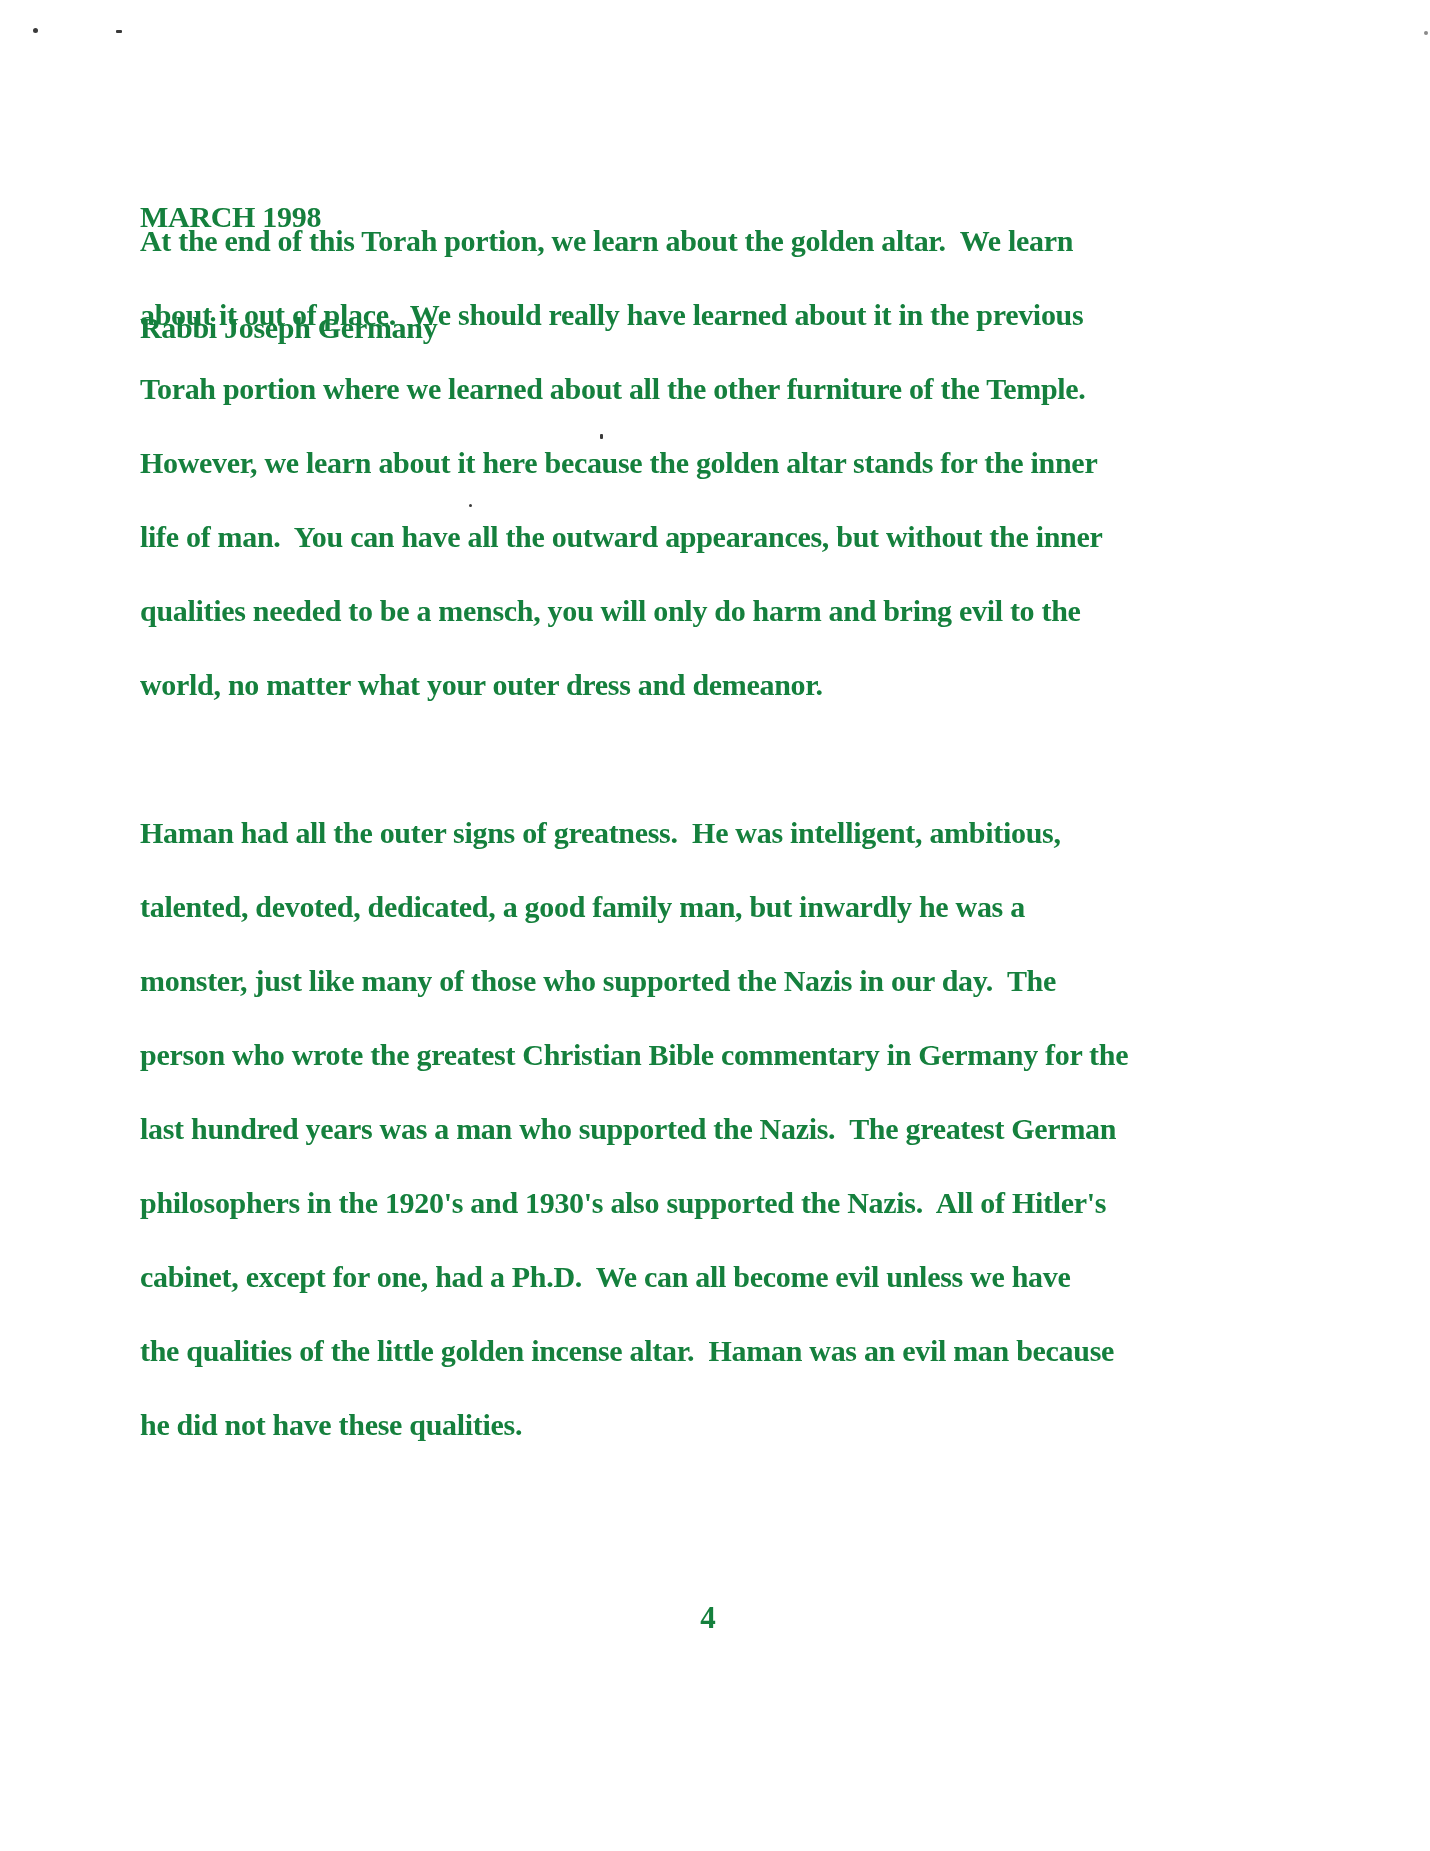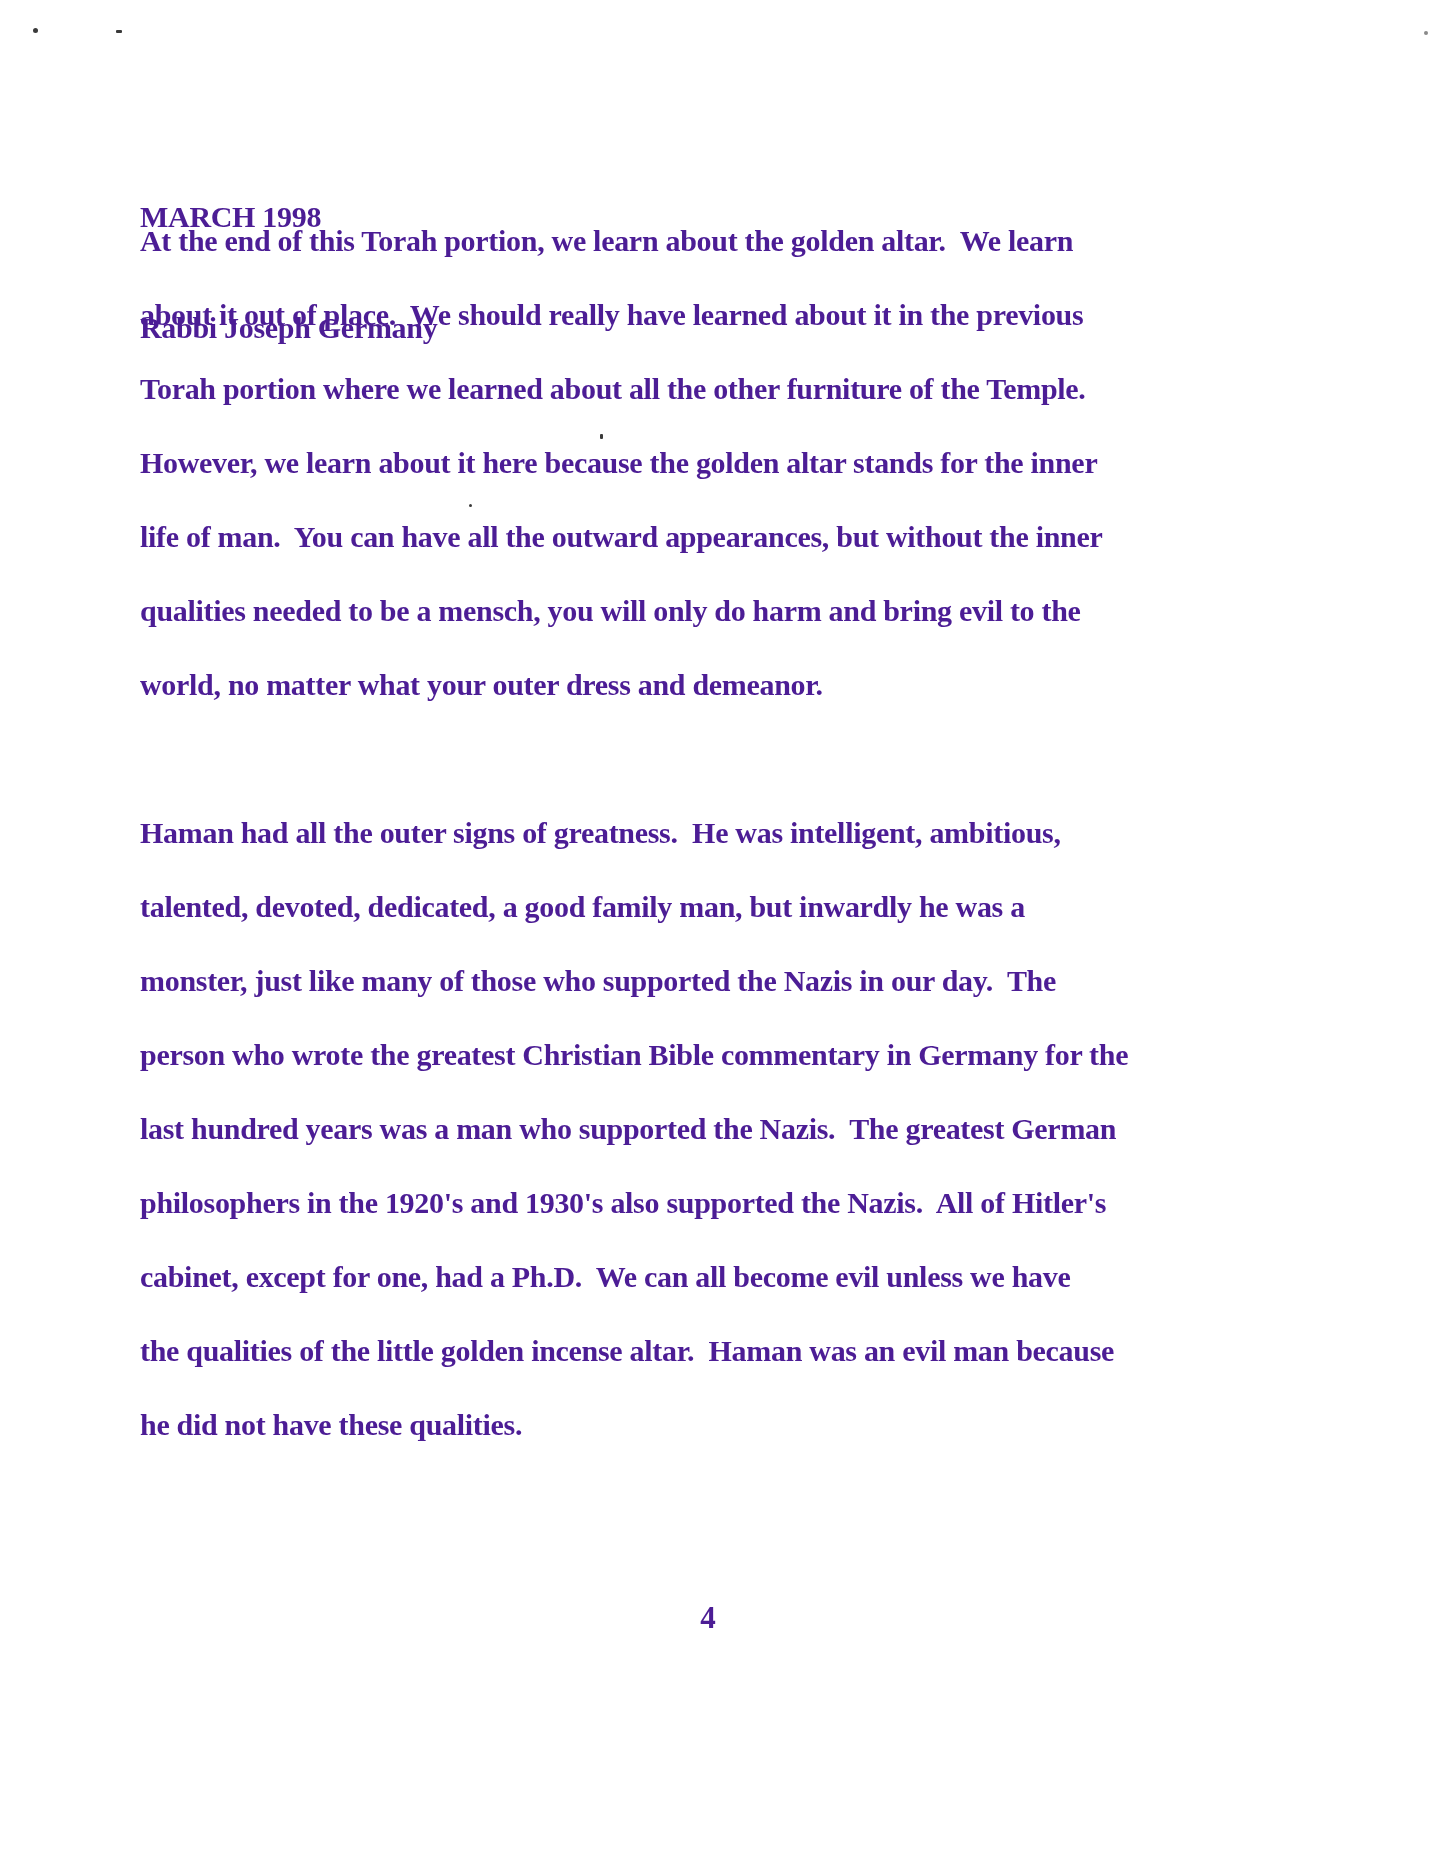--- a/index.html
+++ b/index.html
@@ -8,21 +8,21 @@
     background: #ffffff;
   }
   .page {
     position: relative;
     width: 1430px;
     height: 1851px;
     background: #ffffff;
     overflow: hidden;
     font-family: "Liberation Serif", "DejaVu Serif", serif;
     font-weight: bold;
-    color: #4c1d95;
+    color: #15803d;
   }
   .doc-header {
     position: absolute;
     left: 140px;
     top: 124px;
     font-size: 30px;
     line-height: 37px;
     letter-spacing: -0.3px;
     white-space: pre;
   }

